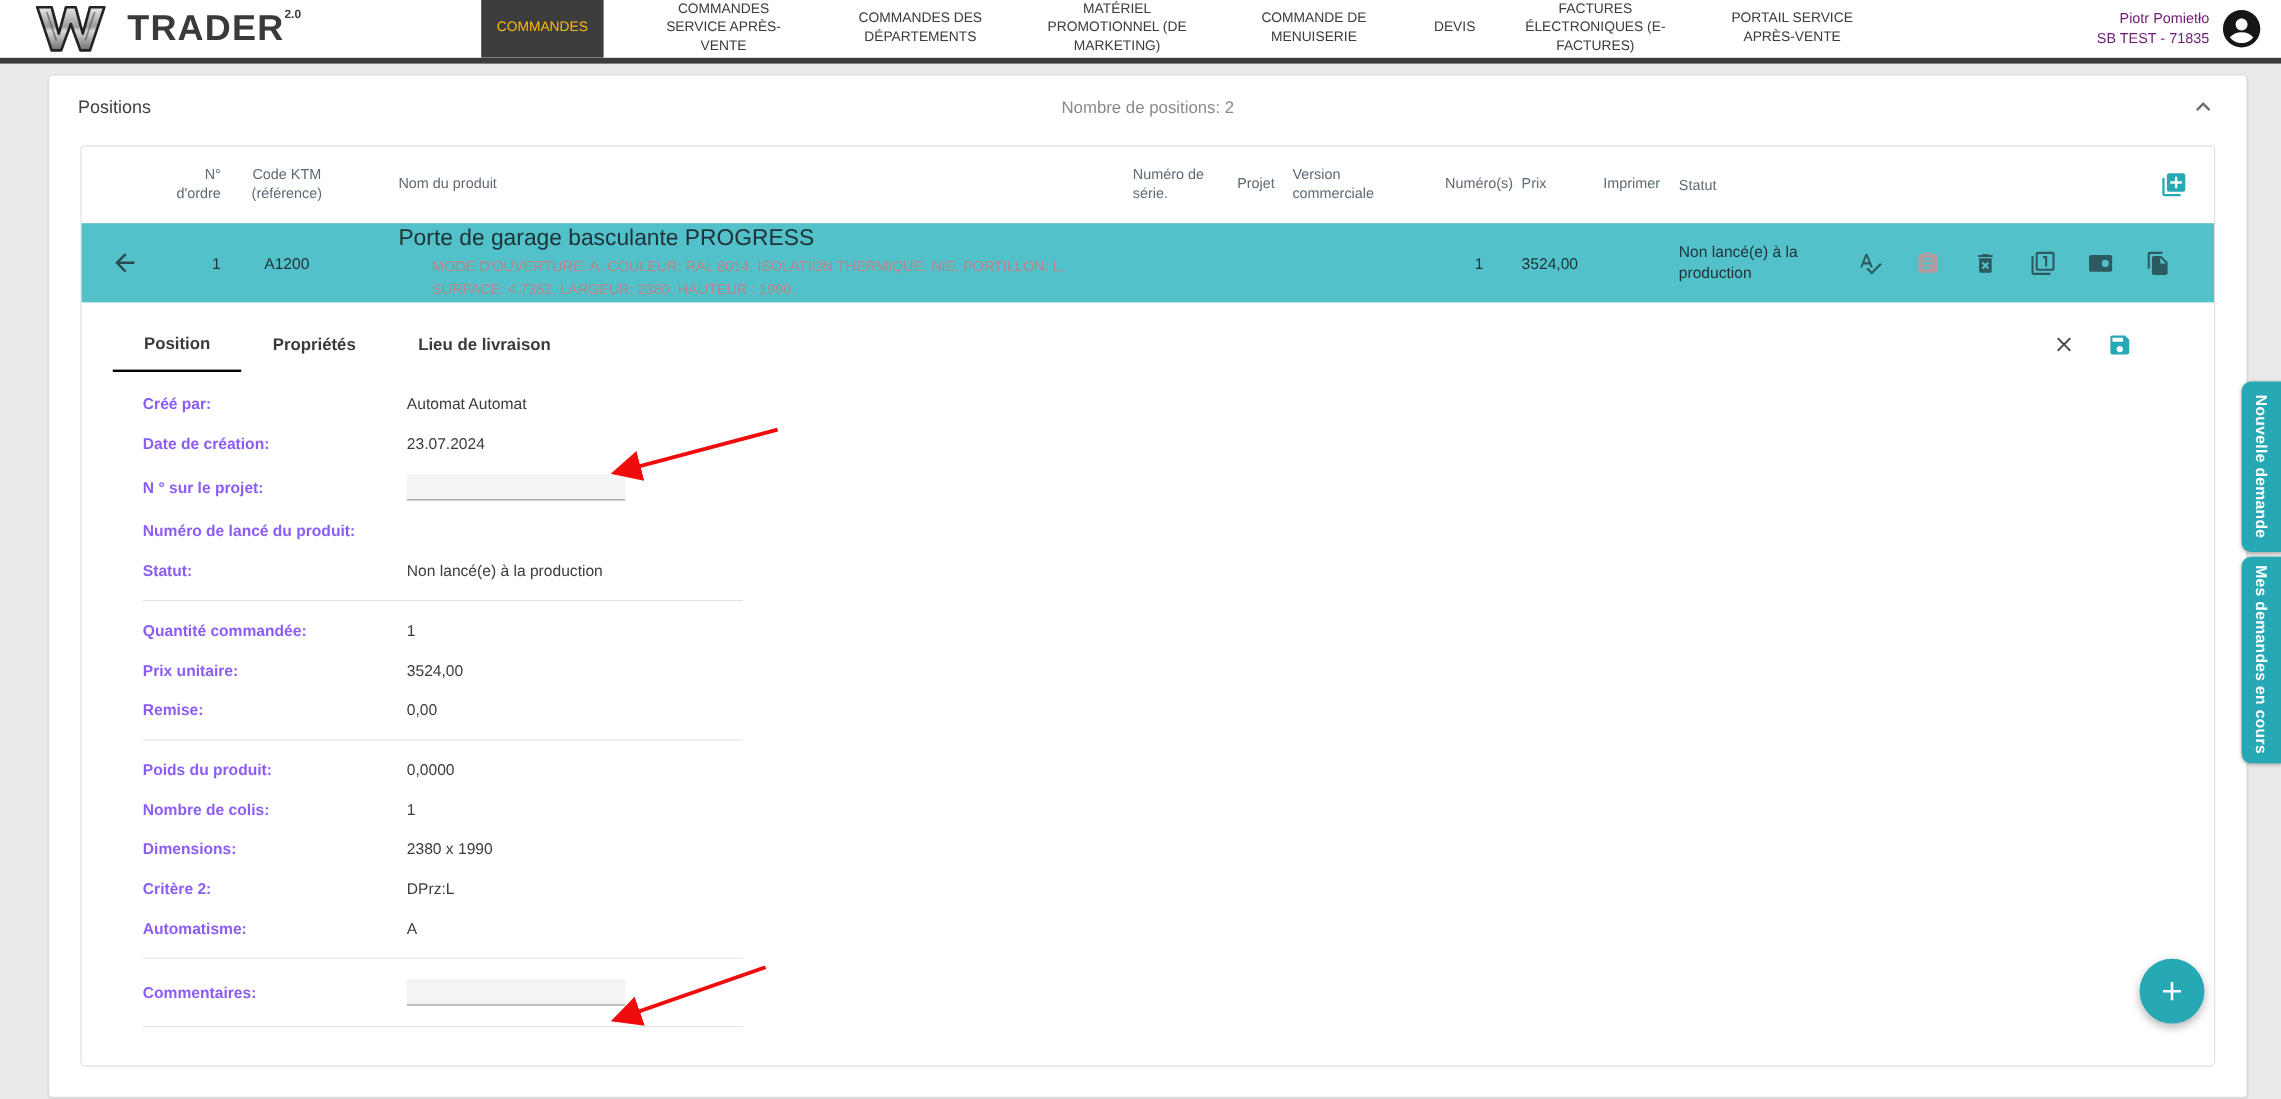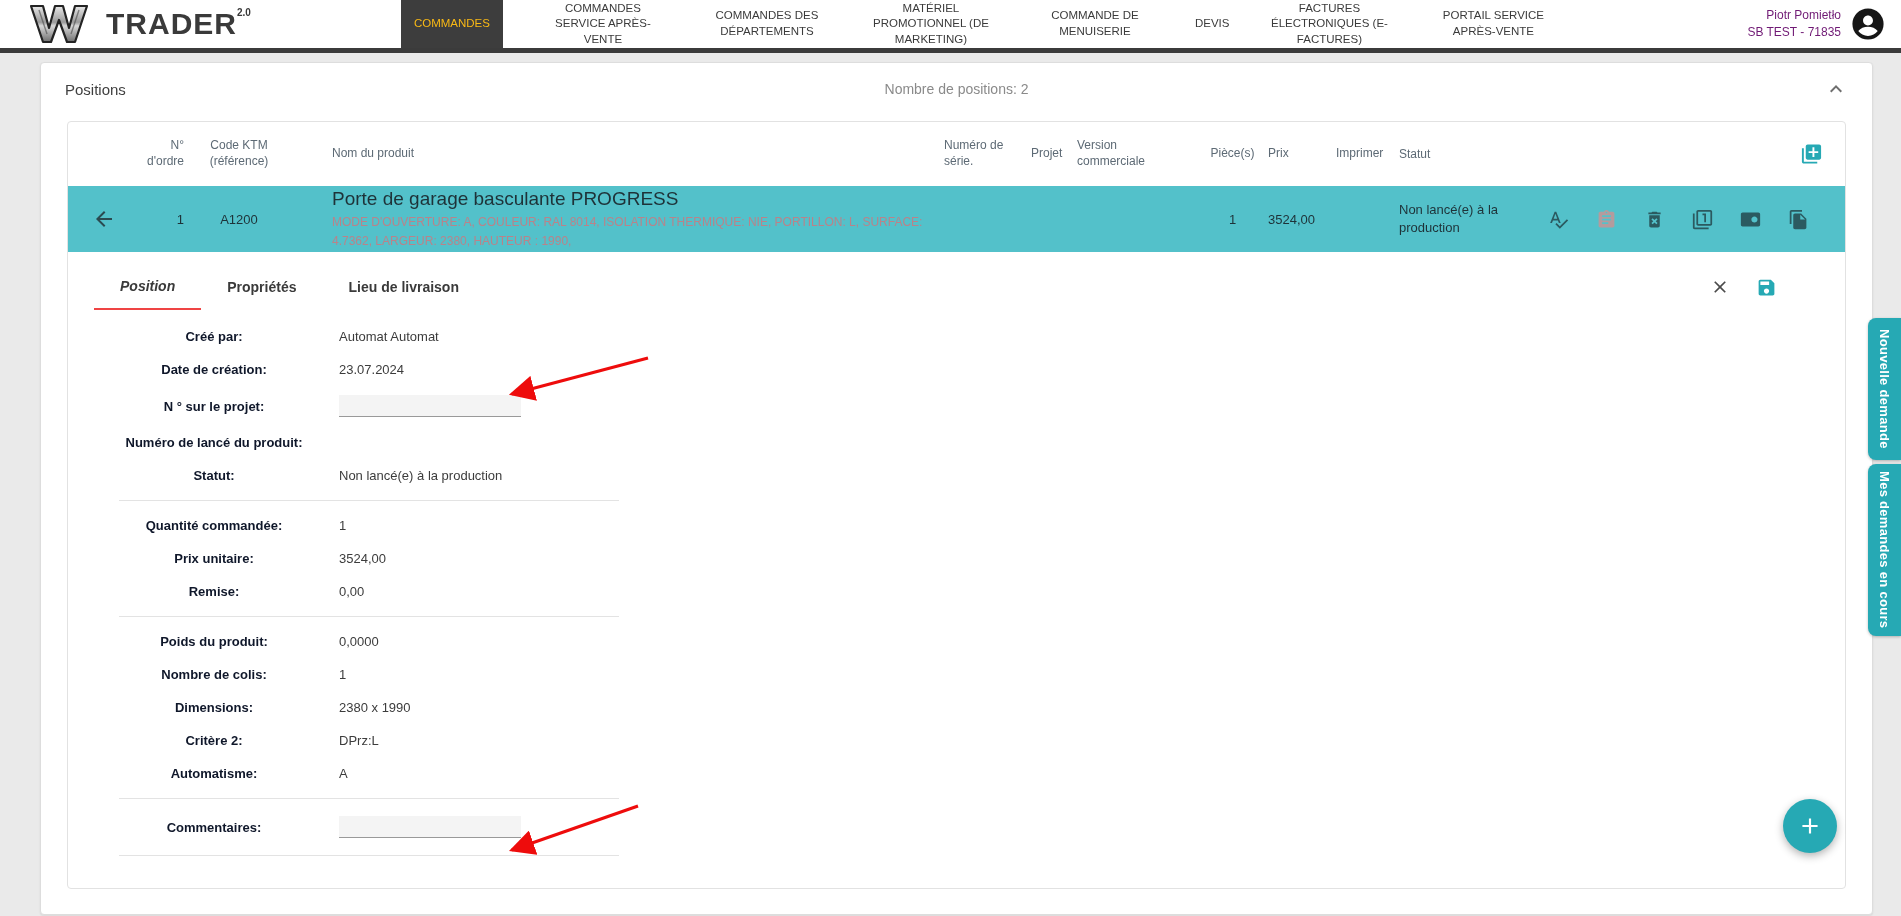--- a/index.html
+++ b/index.html
@@ -42,37 +42,37 @@
   .col-projet{width:46px;}
   .col-version{width:86px;margin-right:34px;}
   .col-pieces{width:71px;text-align:center;}
   .col-prix{width:68px;}
   .col-imprimer{width:63px;}
   .col-statut{width:140px;padding-right:28px;line-height:1.35;}
   .col-actions{flex:1 1 auto;display:flex;justify-content:flex-end;align-items:center;
     gap:27px;padding-right:36px;}
   .t-row .col{font-size:13px;color:#1e3238;}
   .p-name{font-size:19px;color:#1e3238;margin-bottom:3px;}
-  .p-desc{font-size:12px;color:#b9838a;line-height:1.55;max-width:600px;}
+  .p-desc{font-size:12px;color:#b9838a;line-height:1.55;max-width:600px;margin-left:28px;}
   .icon-btn{display:flex;cursor:pointer;background:none;border:none;padding:0;}
   .icon-btn svg{display:block;}
   .add-btn{position:absolute;right:22px;top:50%;transform:translateY(-50%);}
 
   
   .tabs{display:flex;align-items:stretch;margin:12px 26px 0 26px;height:46px;position:relative;}
   .tab{display:flex;align-items:center;justify-content:center;padding:0 26px;font-size:14px;
     font-weight:700;color:#3a3a3a;cursor:pointer;}
-  .tab.active{border-bottom:2px solid #ef4444;font-style:italic;}
+  .tab.active{border-bottom:2px solid #000000;}
   .tab-actions{margin-left:auto;display:flex;align-items:center;gap:26px;padding-right:42px;}
 
   
   .form{margin:10px 0 0 51px;width:500px;}
   .form-row{display:flex;align-items:center;min-height:33px;}
   .form-row.input-row{min-height:40px;}
-  .f-label{width:190px;text-align:center;font-weight:700;font-size:13px;color:#0f172a;flex:0 0 auto;}
+  .f-label{width:190px;text-align:left;font-weight:700;font-size:13px;color:#8b5cf6;flex:0 0 auto;}
   .f-value{margin-left:30px;font-size:13px;color:#3c3c3c;}
   .f-input{margin-left:30px;width:182px;height:22px;background:#f4f4f4;border:none;
     border-bottom:1px solid #999;font:13px "Liberation Sans",sans-serif;color:#3c3c3c;outline:none;}
   .divider{border-top:1px solid #e3e3e3;margin:8px 0;}
 
   
   .side-tab{position:absolute;right:0;width:33px;background:#26a9b4;color:#fff;
     border-radius:8px 0 0 8px;display:flex;align-items:center;justify-content:center;
     cursor:pointer;z-index:40;box-shadow:0 1px 3px rgba(0,0,0,.25);}
   .side-tab span{writing-mode:vertical-rl;font-size:13px;font-weight:700;letter-spacing:.3px;white-space:nowrap;}
@@ -170,21 +170,21 @@
   <div class="table-box">
 
     <div class="t-head">
       <div class="col col-arrow"></div>
       <div class="col col-order">N° d'ordre</div>
       <div class="col col-ktm">Code KTM (référence)</div>
       <div class="col col-product">Nom du produit</div>
       <div class="col col-serie">Numéro de série.</div>
       <div class="col col-projet">Projet</div>
       <div class="col col-version">Version commerciale</div>
-      <div class="col col-pieces">Pièce(s)</div>
+      <div class="col col-pieces">Numéro(s)</div>
       <div class="col col-prix">Prix</div>
       <div class="col col-imprimer">Imprimer</div>
       <div class="col col-statut">Statut</div>
       <button class="icon-btn add-btn">
         <svg width="23" height="23" viewBox="0 0 24 24">
           <path fill="#26a9b4" d="M4 6H2v14c0 1.1.9 2 2 2h14v-2H4V6zm16-4H8c-1.1 0-2 .9-2 2v12c0 1.1.9 2 2 2h12c1.1 0 2-.9 2-2V4c0-1.1-.9-2-2-2zm-1 9h-4v4h-2v-4H9V9h4V5h2v4h4v2z"></path>
         </svg>
       </button>
     </div>
 

